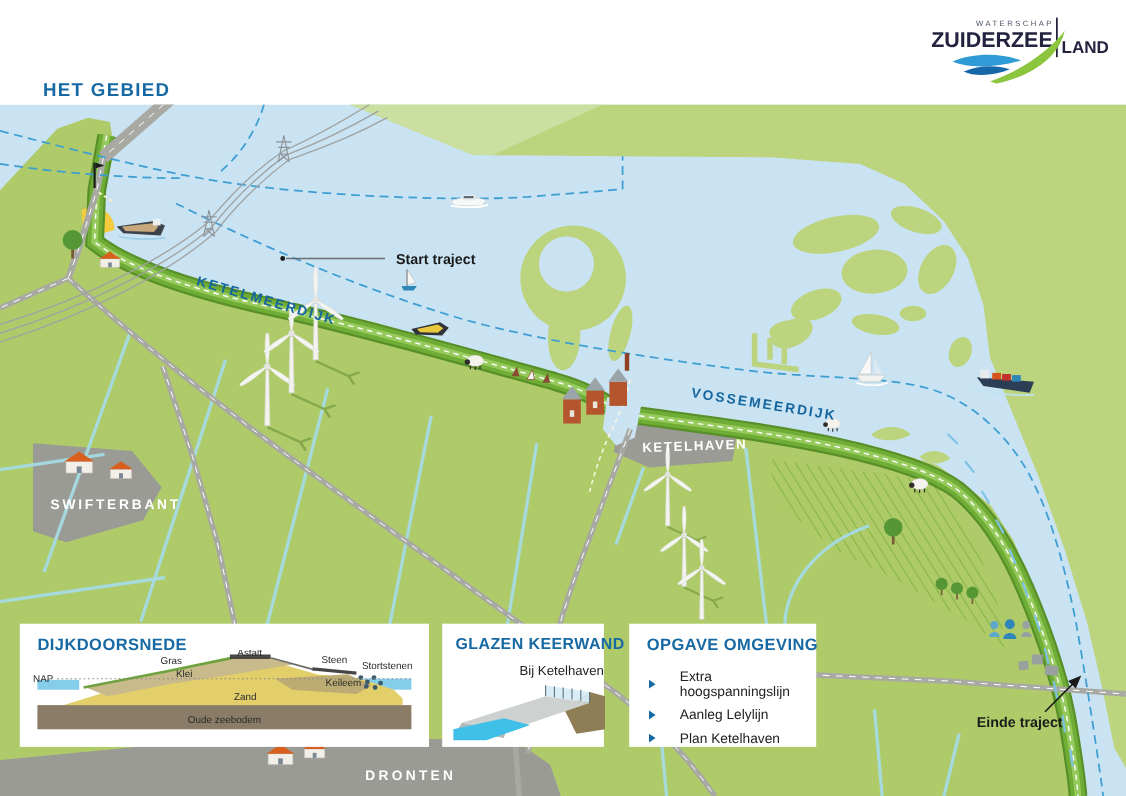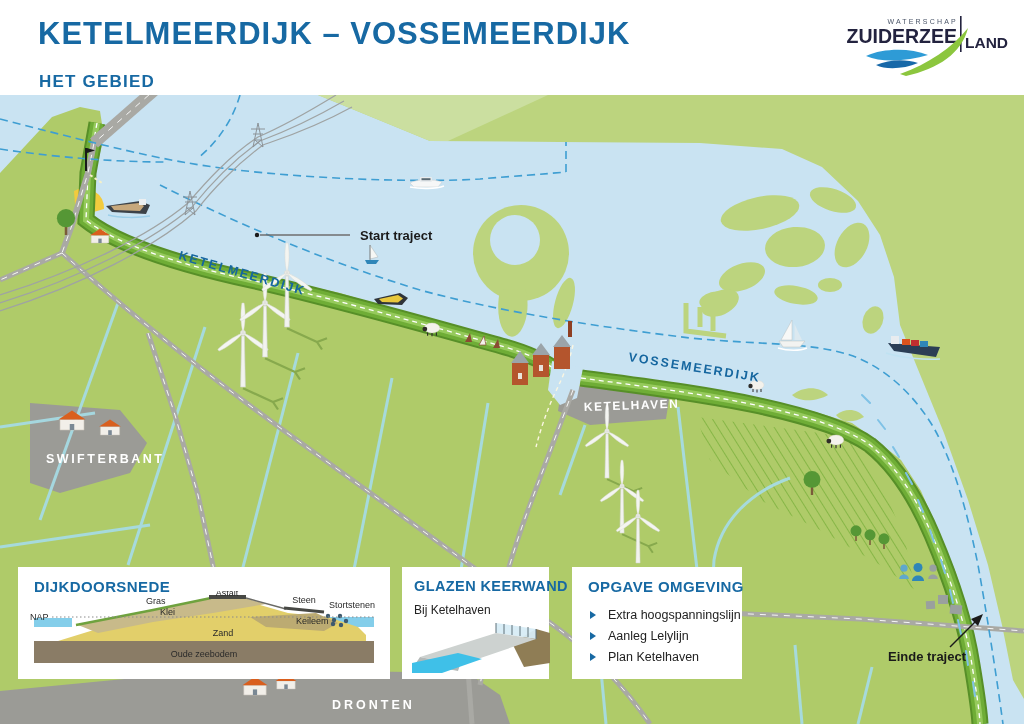--- a/index.html
+++ b/index.html
@@ -8,35 +8,34 @@
   .title{position:absolute;left:38px;top:16px;font-size:31px;font-weight:700;color:#1769A3;letter-spacing:1px;white-space:nowrap;}
   .subtitle{position:absolute;left:39px;top:72px;font-size:17px;font-weight:700;color:#1769A3;letter-spacing:1.2px;}
   .logo{position:absolute;right:12px;top:8px;width:176px;height:80px;}
   svg.map{position:absolute;top:95px;left:0;display:block;}
   .panel{position:absolute;background:#ffffff;}
   #panel1{left:18px;top:567px;width:372px;height:112px;}
   #panel2{left:402px;top:567px;width:147px;height:112px;}
   #panel3{left:572px;top:567px;width:170px;height:112px;}
   .ptitle{color:#1769A3;font-weight:700;font-size:15px;letter-spacing:.4px;padding:11px 3px 0 16px;white-space:nowrap;}
   #panel2 .ptitle{padding-left:12px;font-size:14.5px;}
-  .psub{font-size:12px;color:#222;padding:9px 0 0 12px;}
+  .psub{font-size:12px;color:#222;padding:9px 0 0 12px;text-align:right;}
   .opg-list{margin-top:13px;}
-  .opg-item{display:flex;align-items:center;gap:12px;font-size:12.5px;color:#222;margin:0 0 7px 18px;}
+  .opg-item{display:flex;align-items:center;gap:22px;font-size:12.5px;color:#222;margin:0 0 7px 18px;}
   .bullet{width:0;height:0;border-left:6px solid #1769A3;border-top:4px solid transparent;border-bottom:4px solid transparent;flex:0 0 auto;}
   .xsec{position:absolute;left:10px;top:24px;}
   .gkw{position:absolute;left:10px;top:48px;}
   svg text{font-family:"Liberation Sans",sans-serif;}
 </style>
 </head>
 <body>
 
 <div class="page">
 
   <div class="header">
-    <div class="title">KETELMEERDIJK – VOSSEMEERDIJK</div>
     <div class="subtitle">HET GEBIED</div>
     <svg class="logo" viewBox="0 0 176 80">
       <text x="122" y="16" font-size="7" letter-spacing="2.2" fill="#4A5568" text-anchor="end">WATERSCHAP</text>
       <rect x="124" y="8" width="1.6" height="36" fill="#23233F"></rect>
       <text x="121" y="35" font-size="19.5" font-weight="700" fill="#23233F" text-anchor="end">ZUIDERZEE</text>
       <text x="129" y="40" font-size="15.5" font-weight="700" fill="#23233F">LAND</text>
       <g>
         <path d="M30,48 C48,40 74,40 92,47 C72,53 46,55 30,48 Z" fill="#2E9BD6"></path>
         <path d="M40,57 C54,51 70,51 82,55 C68,61 50,62 40,57 Z" fill="#1768A8"></path>
         <path d="M64,66 C92,56 116,40 132,20 C126,45 102,61 70,68 Z" fill="#8CC63E"></path>

